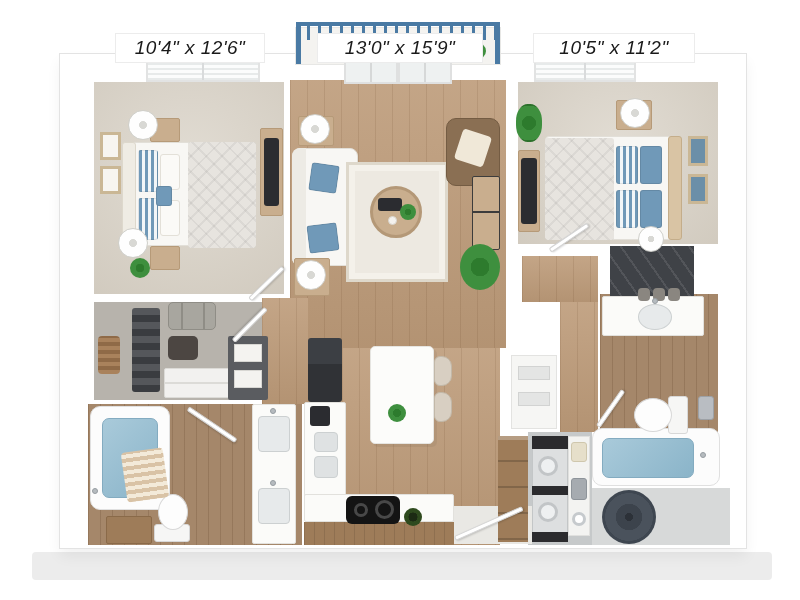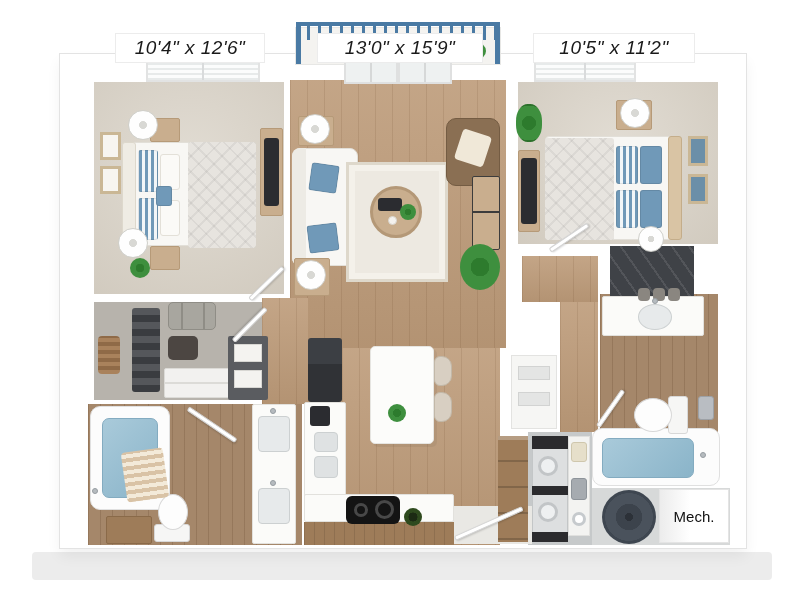--- a/index.html
+++ b/index.html
@@ -210,23 +210,20 @@
   <div class="a toilet-tank" style="left:668px;top:396px;width:20px;height:38px;"></div>
   <div class="a toilet-bowl" style="left:634px;top:398px;width:38px;height:34px;"></div>
   <div class="a" style="left:698px;top:396px;width:16px;height:24px;background:#b9bdc2;border:1px solid #9da1a6;border-radius:3px;z-index:3;"></div>
   <div class="a tub" style="left:592px;top:428px;width:128px;height:58px;"></div>
   <div class="a water" style="left:602px;top:438px;width:92px;height:40px;"></div>
   <div class="a dot" style="left:700px;top:452px;"></div>
 
   <div class="a" style="left:592px;top:488px;width:138px;height:57px;background:#d7d9d9;z-index:1;"></div>
   <div class="a" style="left:602px;top:490px;width:54px;height:54px;border-radius:50%;z-index:3;
               background:radial-gradient(circle,#2c3138 0 10%,#3c434c 11% 34%,#4a525c 35% 62%,#3e4650 63%);"></div>
-  <div class="a mechbox" style="left:660px;top:490px;width:68px;height:52px;">
-    <span class="mechtxt">Mech.</span>
-  </div>
 
   <div class="a plant" style="left:516px;top:104px;width:26px;height:38px;border-radius:45%;"></div>
   <div class="a nstand" style="left:616px;top:100px;width:36px;height:30px;"></div>
   <div class="a lamp" style="left:620px;top:98px;width:30px;height:30px;"></div>
   <div class="a bedbase" style="left:545px;top:136px;width:137px;height:104px;"></div>
   <div class="a headboard-tan" style="left:668px;top:136px;width:14px;height:104px;"></div>
   <div class="a duvet" style="left:545px;top:138px;width:69px;height:102px;"></div>
   <div class="a pillow-s" style="left:616px;top:146px;width:22px;height:38px;"></div>
   <div class="a pillow-s" style="left:616px;top:190px;width:22px;height:38px;"></div>
   <div class="a pillow-b" style="left:640px;top:146px;width:22px;height:38px;"></div>

